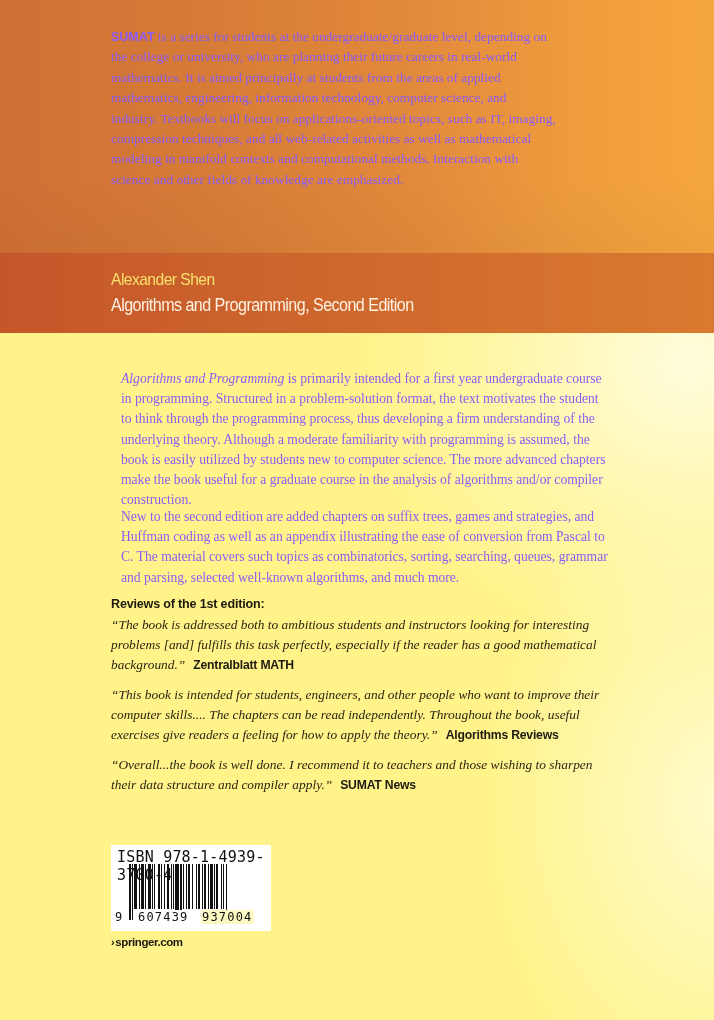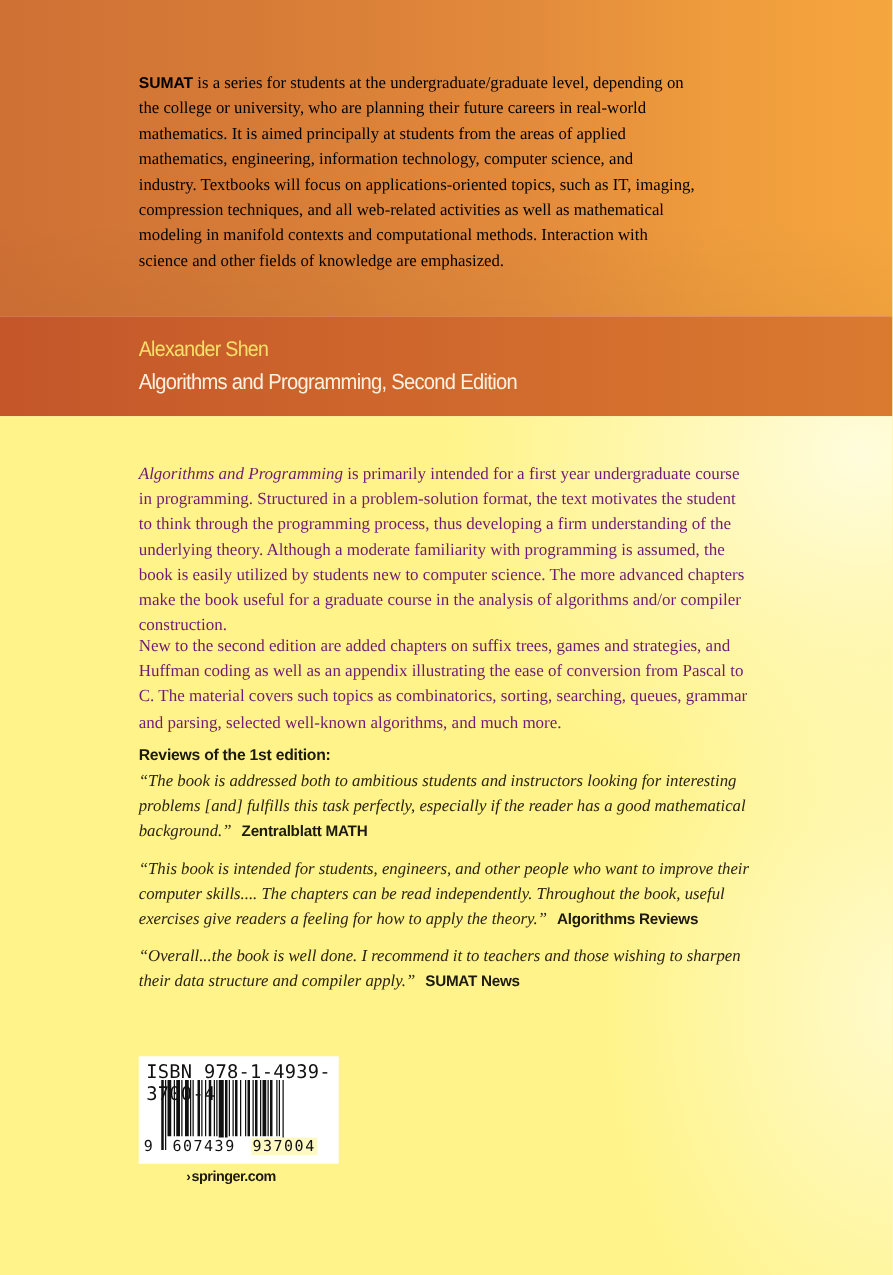--- a/index.html
+++ b/index.html
@@ -9,22 +9,22 @@
   }
   .top-band {
     position: absolute; left: 0; top: 0; width: 714px; height: 253px;
     background: linear-gradient(90deg, #cf7035 0%, #d67c37 30%, #e38b3c 60%, #ee9c3d 80%, #f6a63e 100%);
   }
   .top-band .shade {
     position: absolute; inset: 0;
     background: linear-gradient(180deg, rgba(255,255,255,0) 0%, rgba(0,0,0,0.0) 70%, rgba(0,0,0,0.03) 100%);
   }
   .series-text {
-    position: absolute; left: 111px; top: 56px; width: 445px;
-    color: #000000; font-size: 13.4px; line-height: 20.4px;
+    position: absolute; left: 111px; top: 27px; width: 445px;
+    color: #8b5cf6; font-size: 13.4px; line-height: 20.4px;
   }
   .series-text .bold { font-family: "Liberation Sans", "DejaVu Sans", sans-serif; font-weight: bold; font-size: 12.5px; }
   .title-band {
     position: absolute; left: 0; top: 253px; width: 714px; height: 80px;
     background: linear-gradient(90deg, #c4562a 0%, #cc632c 35%, #d46f2e 70%, #da7a30 100%);
   }
   .author {
     position: absolute; left: 111px; top: 270px;
     color: #f7e06a; font-family: "Liberation Sans", "DejaVu Sans", sans-serif;
     font-size: 17px; letter-spacing: -0.6px; transform: scaleX(0.92); transform-origin: left;
@@ -35,22 +35,22 @@
     font-size: 17.5px; letter-spacing: -0.6px; transform: scaleX(0.92); transform-origin: left;
   }
   .bottom-band {
     position: absolute; left: 0; top: 333px; width: 714px; height: 687px;
     background:
       radial-gradient(ellipse 420px 380px at 690px 30px, rgba(255,253,225,0.95) 0%, rgba(255,250,200,0.5) 45%, rgba(255,245,140,0) 80%),
       radial-gradient(ellipse 300px 420px at 720px 470px, rgba(255,252,215,0.85) 0%, rgba(255,245,140,0) 80%),
       #fff389;
   }
   .body-text {
-    position: absolute; left: 111px; width: 490px;
-    color: #701a75; font-size: 13.6px; line-height: 20.2px;
+    position: absolute; left: 121px; width: 490px;
+    color: #8b5cf6; font-size: 13.6px; line-height: 20.2px;
   }
   .p1 { top: 369px; }
   .p2 { top: 507px; }
   .reviews-heading {
     position: absolute; left: 111px; top: 597px;
     font-family: "Liberation Sans", "DejaVu Sans", sans-serif; font-weight: bold;
     font-size: 12.6px; color: #1d1a10; letter-spacing: -0.2px;
   }
   .review {
     position: absolute; left: 111px; width: 495px;
@@ -81,21 +81,21 @@
   .isbn-bottom {
     position: absolute; left: 4px; top: 65px; width: 152px;
     font-family: "DejaVu Sans Mono", "Liberation Mono", monospace; font-size: 12px; color: #111;
   }
   .isbn-bottom .first { position: absolute; left: 0; top: 0; }
   .isbn-bottom .grp1 { position: absolute; left: 22px; top: 0; background: #fff; padding: 0 1px; letter-spacing: 1.2px; }
   .isbn-bottom .grp2 { position: absolute; left: 86px; top: 0; background: #fef9c3; padding: 0 1px; letter-spacing: 1.2px; }
   .springer {
     position: absolute; left: 111px; top: 936px;
     font-family: "Liberation Sans", "DejaVu Sans", sans-serif; font-weight: bold;
-    font-size: 11.5px; color: #1d1a10; letter-spacing: -0.4px; margin-left: 38px;
+    font-size: 11.5px; color: #1d1a10; letter-spacing: -0.4px;
   }
   .springer .chev { font-size: 11px; margin-right: 1px; }
 </style>
 </head>
 <body>
 
 <div class="top-band">
   <div class="shade"></div>
 </div>
 

